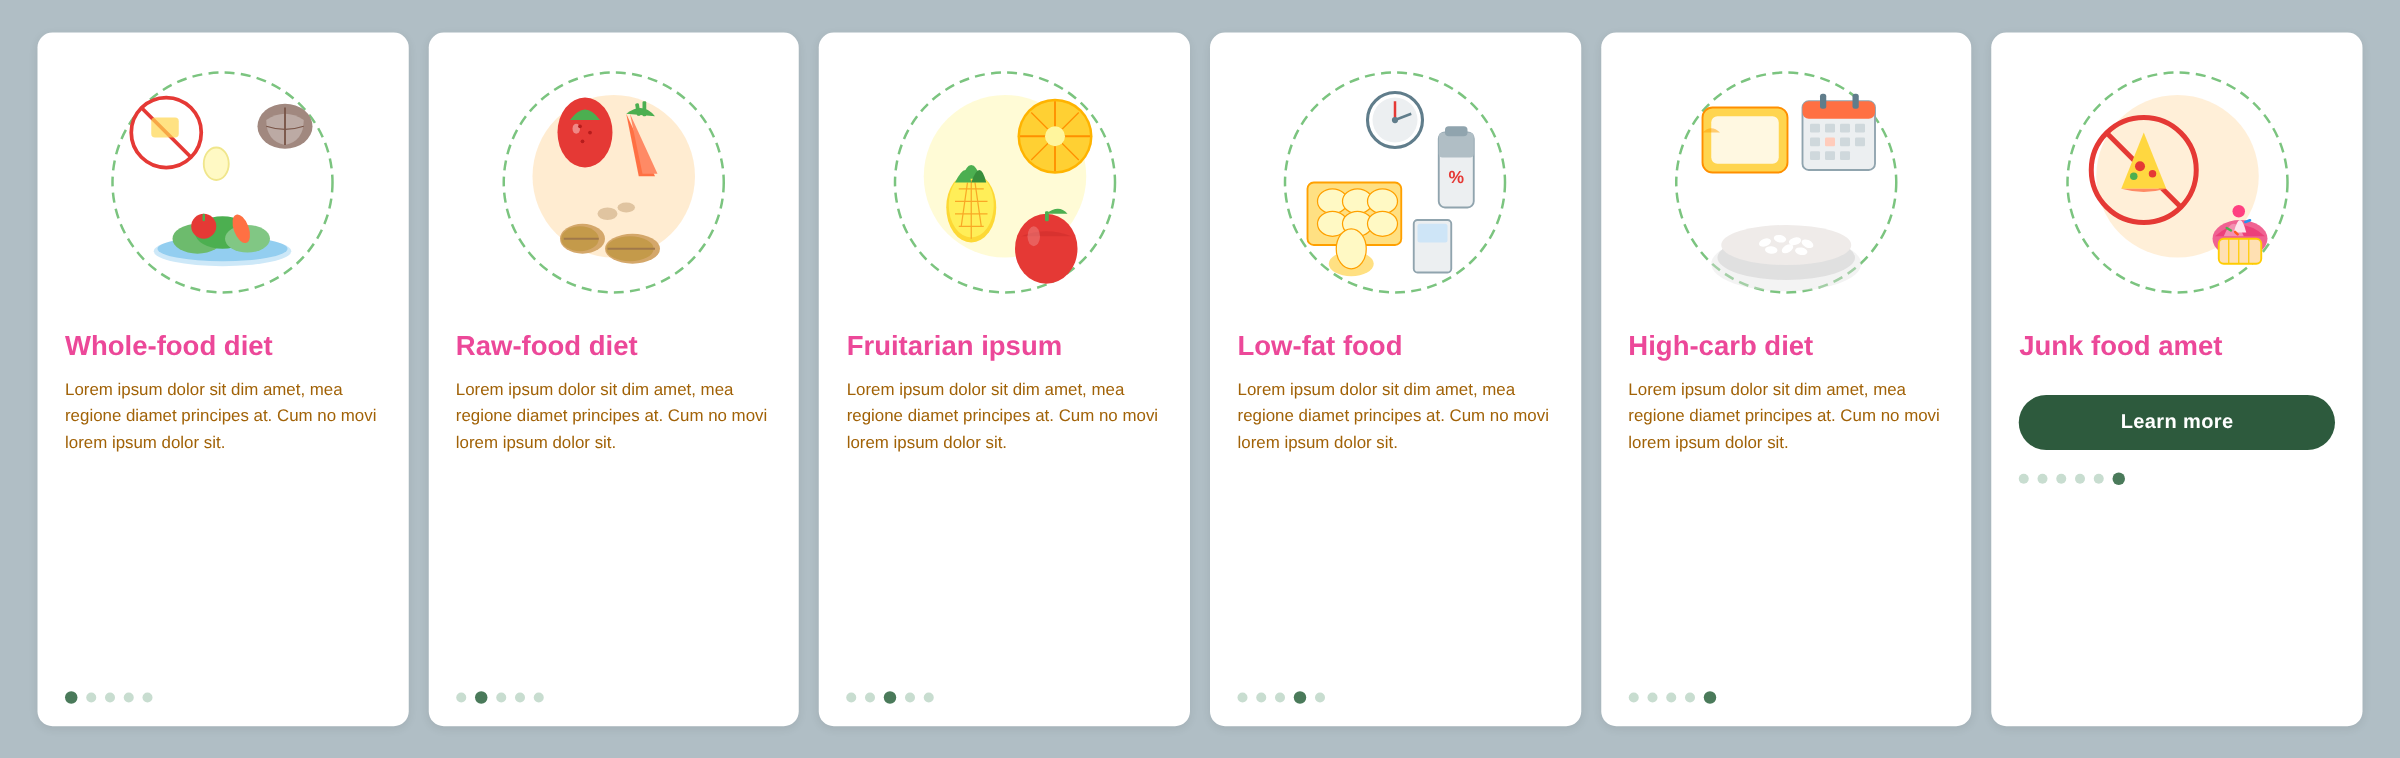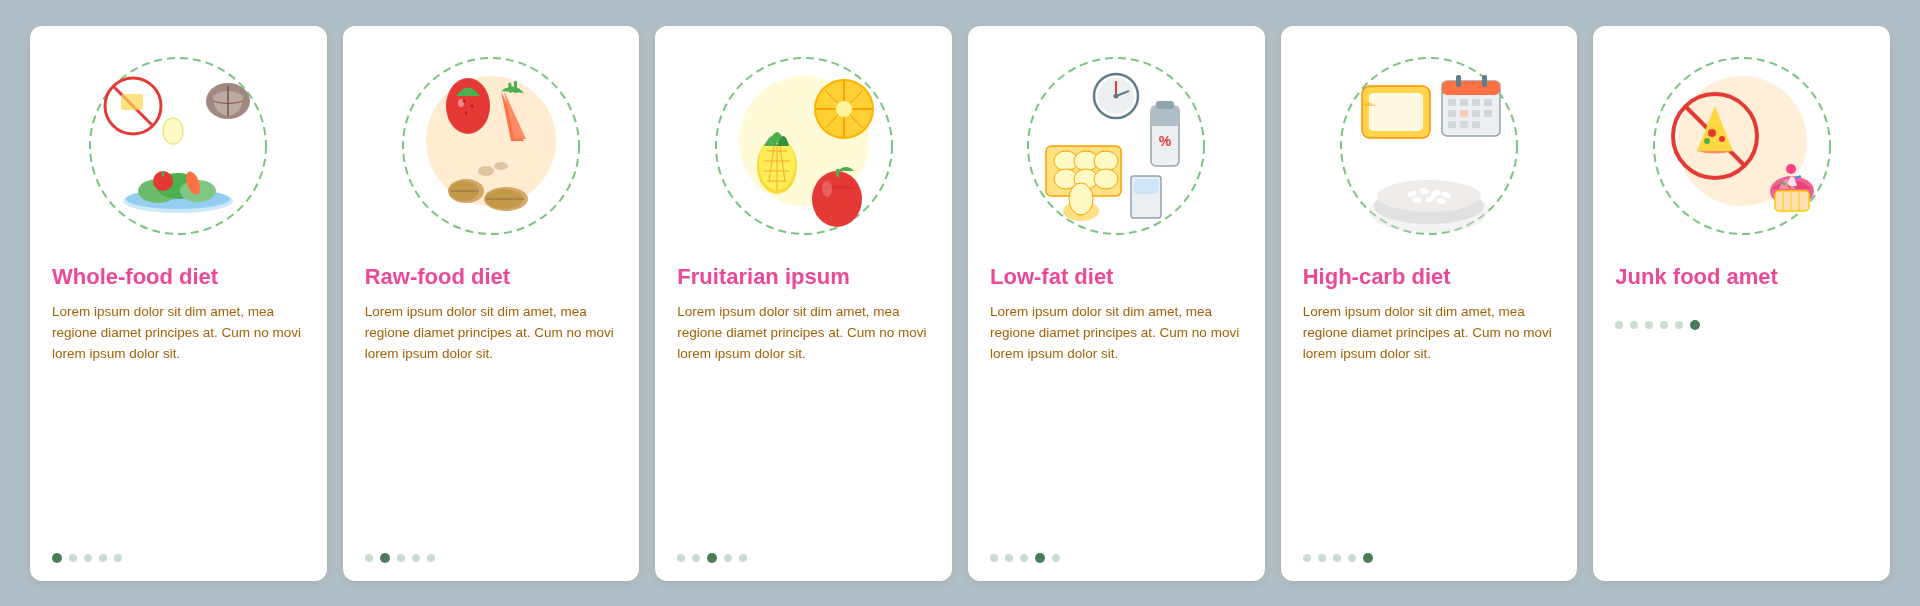--- a/index.html
+++ b/index.html
@@ -251,21 +251,21 @@
         <ellipse cx="65" cy="128" rx="12" ry="10" fill="#fff9c4" stroke="#ffa000" stroke-width="1"></ellipse>
         <ellipse cx="85" cy="128" rx="12" ry="10" fill="#fff9c4" stroke="#ffa000" stroke-width="1"></ellipse>
 
         <ellipse cx="60" cy="160" rx="18" ry="10" fill="#ffe082"></ellipse>
         <ellipse cx="60" cy="148" rx="12" ry="16" fill="#fff9c4" stroke="#ffa000" stroke-width="1"></ellipse>
 
         <rect x="110" y="125" width="30" height="42" rx="3" fill="#eceff1" stroke="#90a4ae" stroke-width="1.5"></rect>
         <rect x="113" y="128" width="24" height="15" rx="2" fill="#bbdefb" opacity="0.6"></rect>
       </svg>
     </div>
-    <div class="card-title">Low-fat diet</div>
+    <div class="card-title">Low-fat food</div>
     <div class="card-body">Lorem ipsum dolor sit dim amet, mea regione diamet principes at. Cum no movi lorem ipsum dolor sit.</div>
     <div class="card-dots">
       <div class="dot"></div>
       <div class="dot"></div>
       <div class="dot"></div>
       <div class="dot active"></div>
       <div class="dot"></div>
     </div>
   </div>
 
@@ -348,20 +348,21 @@
         <line x1="136" y1="140" x2="136" y2="160" stroke="#ffcc02" stroke-width="1"></line>
         <line x1="144" y1="140" x2="144" y2="160" stroke="#ffcc02" stroke-width="1"></line>
         <line x1="152" y1="140" x2="152" y2="160" stroke="#ffcc02" stroke-width="1"></line>
 
         <rect x="134" y="130" width="6" height="2" rx="1" fill="#4caf50" transform="rotate(30 134 130)"></rect>
         <rect x="148" y="126" width="6" height="2" rx="1" fill="#2196f3" transform="rotate(-20 148 126)"></rect>
         <rect x="141" y="133" width="5" height="2" rx="1" fill="#ff5722" transform="rotate(45 141 133)"></rect>
       </svg>
     </div>
     <div class="card-title">Junk food amet</div>
+    <button class="learn-more-btn">Learn more</button>
     <div class="card-dots">
       <div class="dot"></div>
       <div class="dot"></div>
       <div class="dot"></div>
       <div class="dot"></div>
       <div class="dot"></div>
       <div class="dot active"></div>
     </div>
   </div>
 

